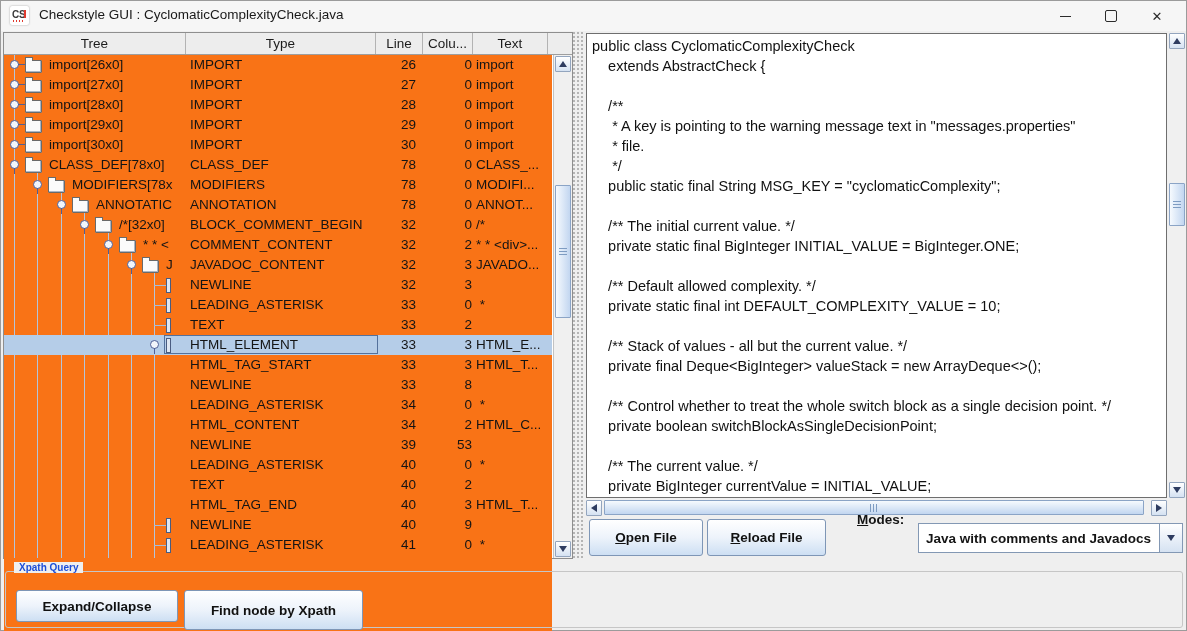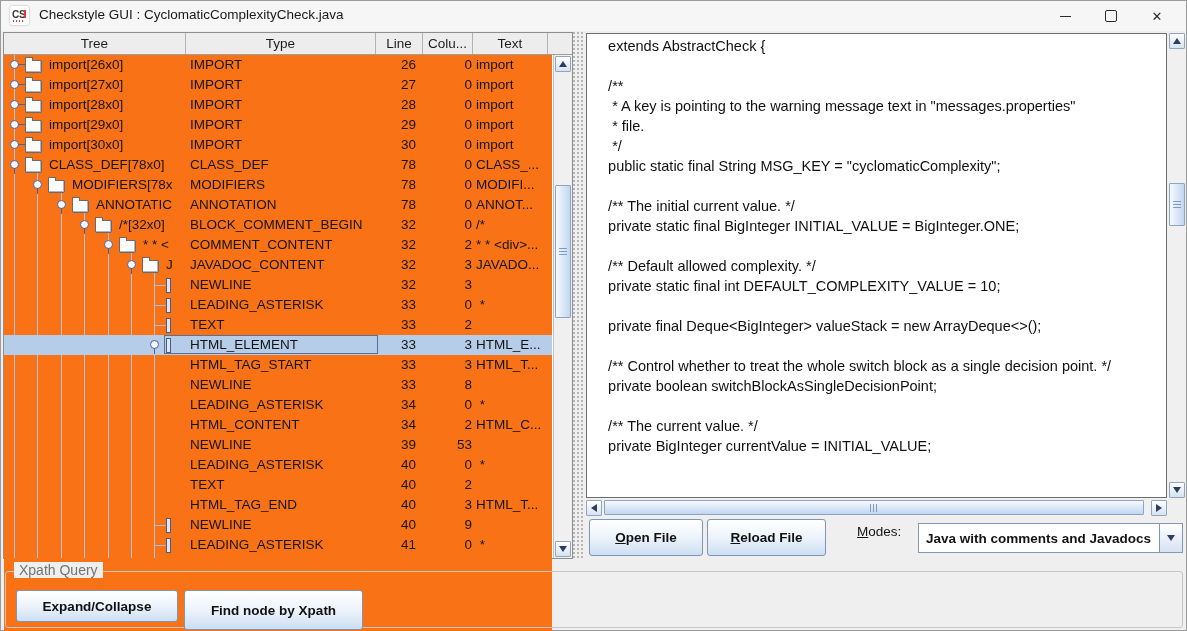--- a/index.html
+++ b/index.html
@@ -81,32 +81,32 @@
         box-sizing:border-box;overflow:hidden;padding:2px 0 0 5px;font-size:14.5px;line-height:20px;color:#111}
   .code-line{height:20px;white-space:pre}
   .csbv{position:absolute;left:583px;top:1px;width:18px;height:465px;background:#f0f0f0}
   .csbh{position:absolute;left:1px;top:467px;width:581px;height:17px;background:#f0f0f0}
 
   
   .btn{position:absolute;background:linear-gradient(180deg,#ffffff 0%,#edf3fb 50%,#cddff3 100%);
        border:1px solid #7e96b6;border-radius:3px;font-weight:bold;font-size:13.5px;color:#111;
        display:flex;align-items:center;justify-content:center;box-sizing:border-box;font-family:inherit}
   .mn{text-decoration:underline}
-  .modes-lab{position:absolute;left:272px;top:492px;font-weight:normal;font-size:13.5px}
+  .modes-lab{position:absolute;left:272px;top:480px;font-weight:bold;font-size:13.5px}
   .combo{position:absolute;left:333px;top:491px;right:3px;height:30px;background:#fff;
          border:1px solid #8398b4;box-sizing:border-box;display:flex;align-items:stretch}
   .combo-text{flex:1;padding-left:7px;font-weight:bold;font-size:13.5px;white-space:nowrap;overflow:hidden;
          display:flex;align-items:center}
   .combo-btn{width:22px;border-left:1px solid #8398b4;background:linear-gradient(180deg,#fff,#d5e2f2);
          display:flex;align-items:center;justify-content:center}
 
   
   .xgroup{position:absolute;left:4px;top:570px;width:1178px;height:57px;border:1px solid #c6c6c6;
           border-radius:3px;box-sizing:border-box}
-  .xtitle{position:absolute;left:8px;top:-10px;background:#efefef;padding:0 5px;font-weight:normal;font-size:14px;color:#737373}
+  .xtitle{position:absolute;left:8px;top:-10px;background:#efefef;padding:0 5px;font-weight:bold;font-size:10px;color:#1d4ed8}
 </style>
 </head>
 <body>
 
 <div class="win">
 
   <div class="titlebar">
     <div class="app-icon">
       <span class="cs">CS</span>
       <span class="bar"></span>
@@ -390,34 +390,36 @@
       <div class="sb-btn" style="left:1px;bottom:1px">
           <div class="tri-d"></div>
         </div>
     </div>
   </div>
 
   <div class="split"></div>
 
   <div class="rpanel">
     <div class="code" id="code">
+        <div class="code-line">public class CyclomaticComplexityCheck</div>
         <div class="code-line">    extends AbstractCheck {</div>
         <div class="code-line"></div>
         <div class="code-line">    /**</div>
         <div class="code-line">     * A key is pointing to the warning message text in "messages.properties"</div>
         <div class="code-line">     * file.</div>
         <div class="code-line">     */</div>
         <div class="code-line">    public static final String MSG_KEY = "cyclomaticComplexity";</div>
         <div class="code-line"></div>
         <div class="code-line">    /** The initial current value. */</div>
         <div class="code-line">    private static final BigInteger INITIAL_VALUE = BigInteger.ONE;</div>
         <div class="code-line"></div>
         <div class="code-line">    /** Default allowed complexity. */</div>
         <div class="code-line">    private static final int DEFAULT_COMPLEXITY_VALUE = 10;</div>
         <div class="code-line"></div>
+        <div class="code-line">    /** Stack of values - all but the current value. */</div>
         <div class="code-line">    private final Deque&lt;BigInteger&gt; valueStack = new ArrayDeque&lt;&gt;();</div>
         <div class="code-line"></div>
         <div class="code-line">    /** Control whether to treat the whole switch block as a single decision point. */</div>
         <div class="code-line">    private boolean switchBlockAsSingleDecisionPoint;</div>
         <div class="code-line"></div>
         <div class="code-line">    /** The current value. */</div>
         <div class="code-line">    private BigInteger currentValue = INITIAL_VALUE;</div>
       </div>
 
     <div class="csbv">

